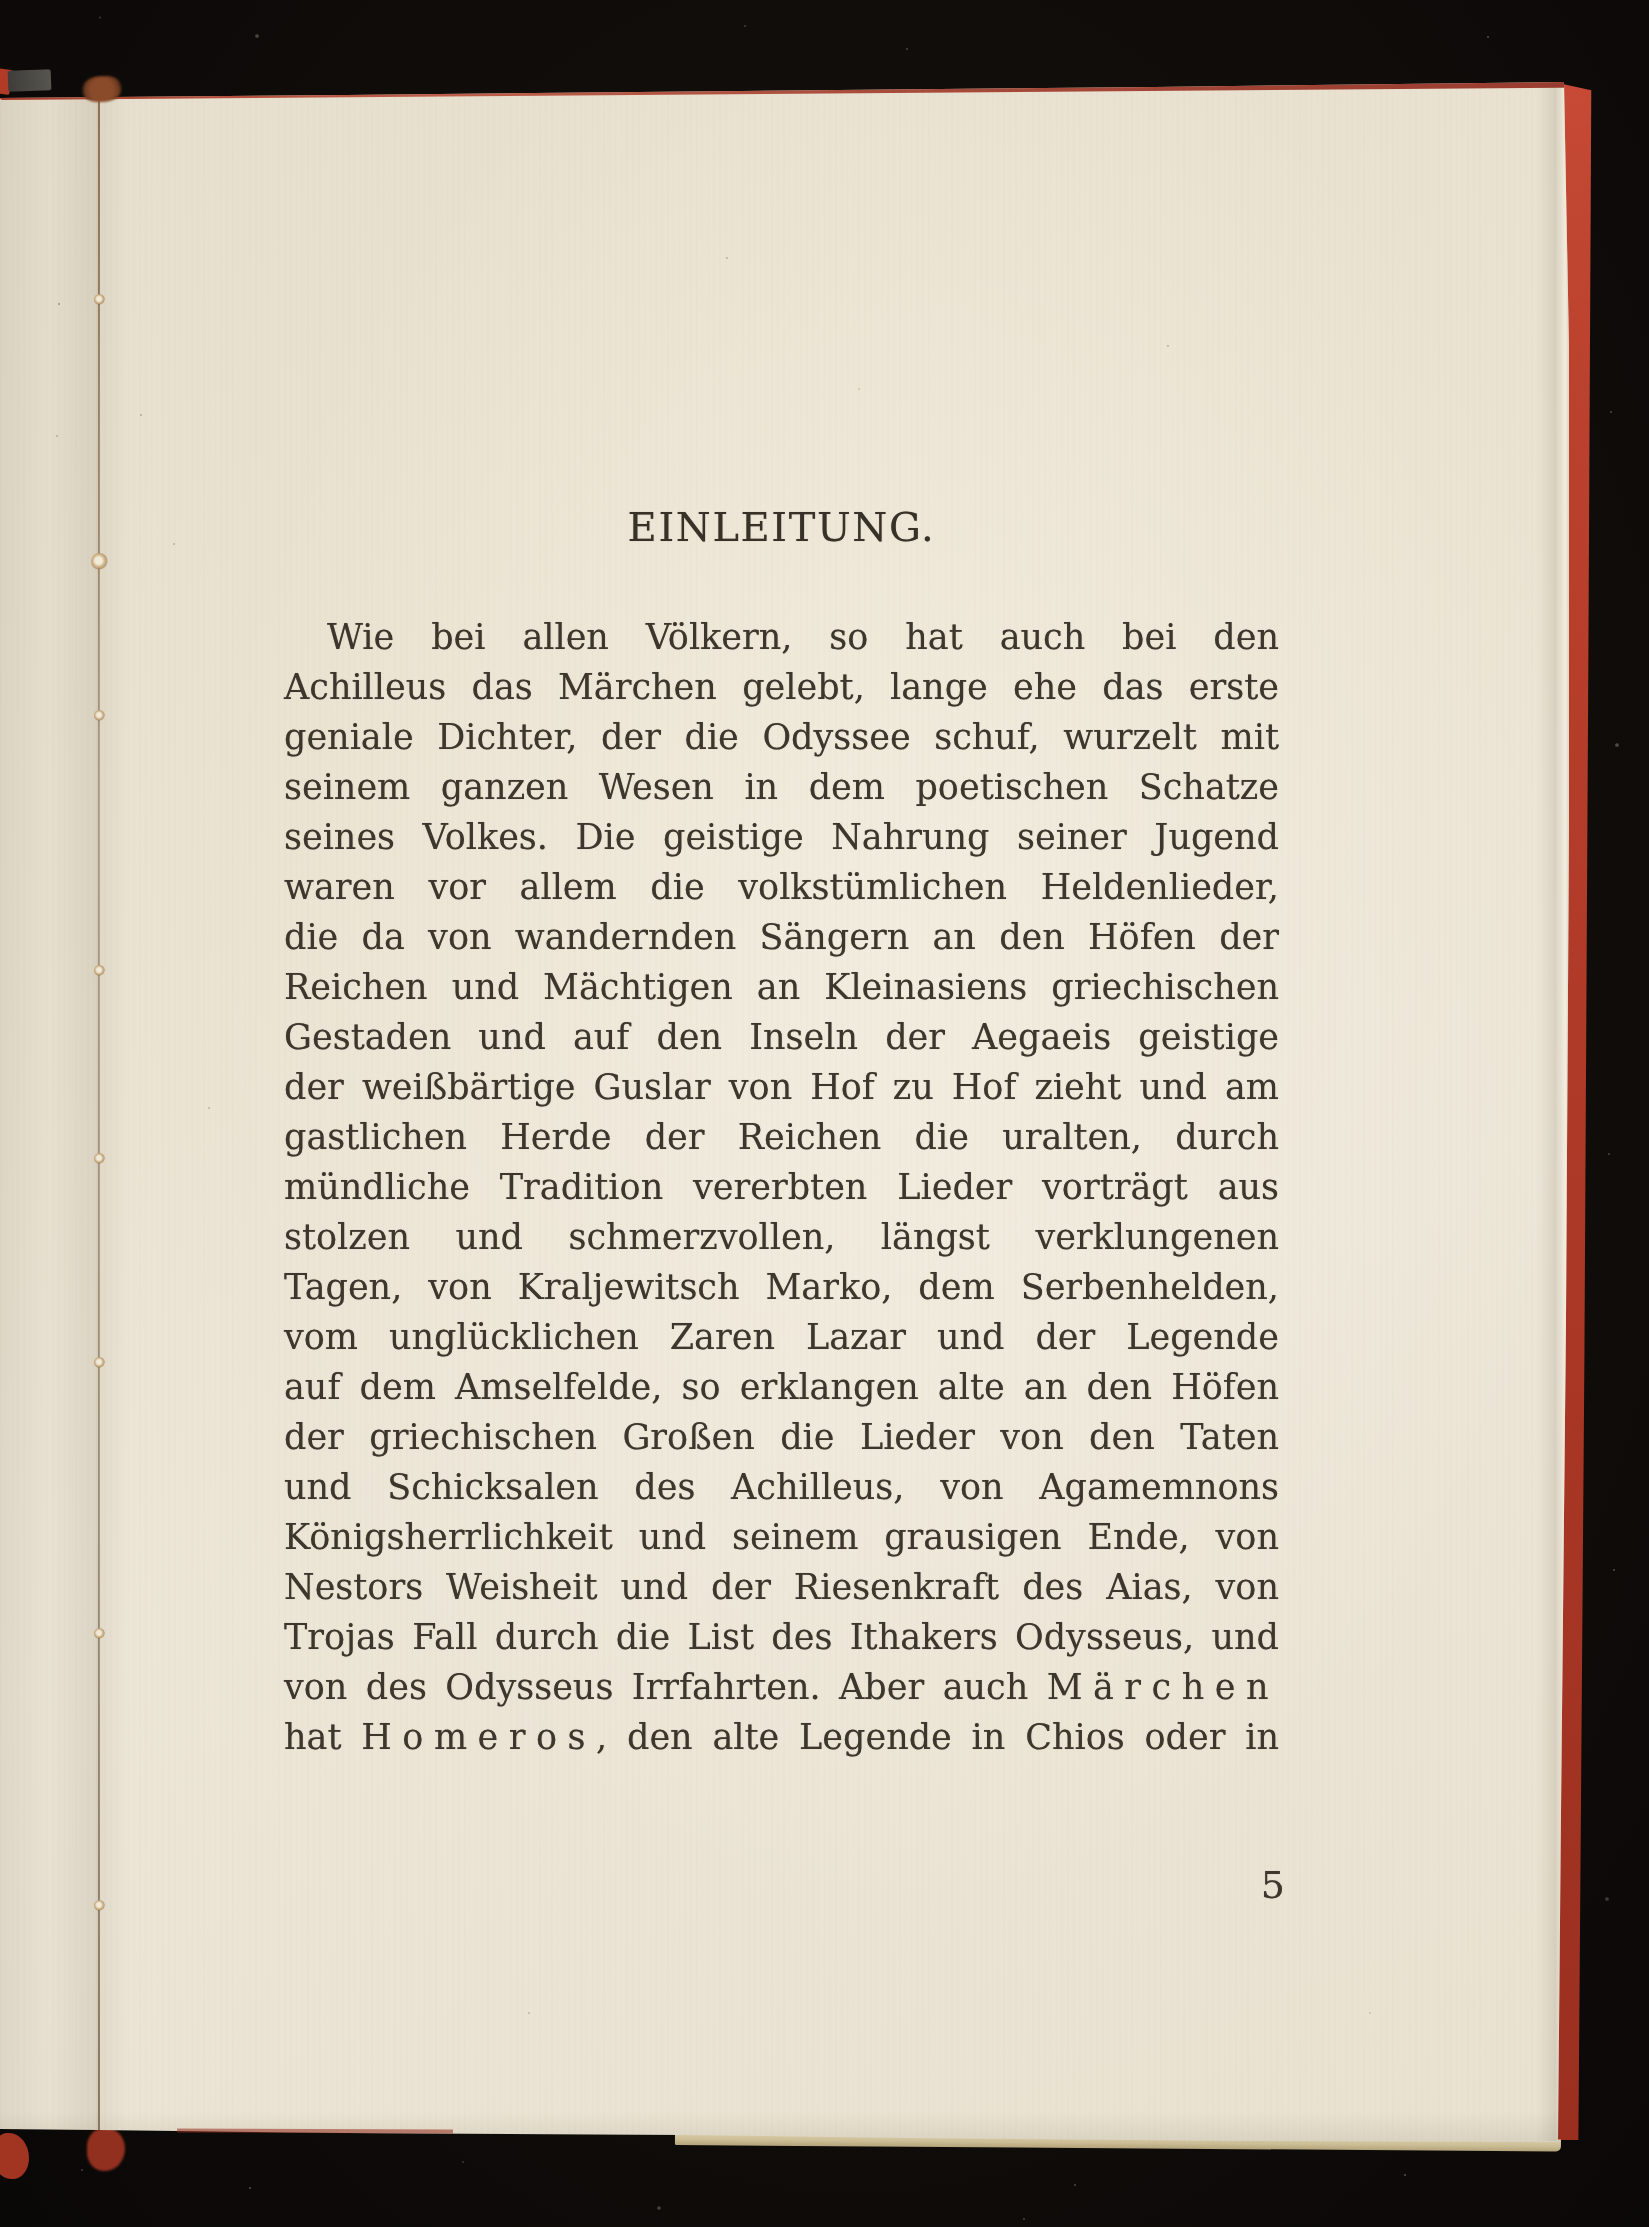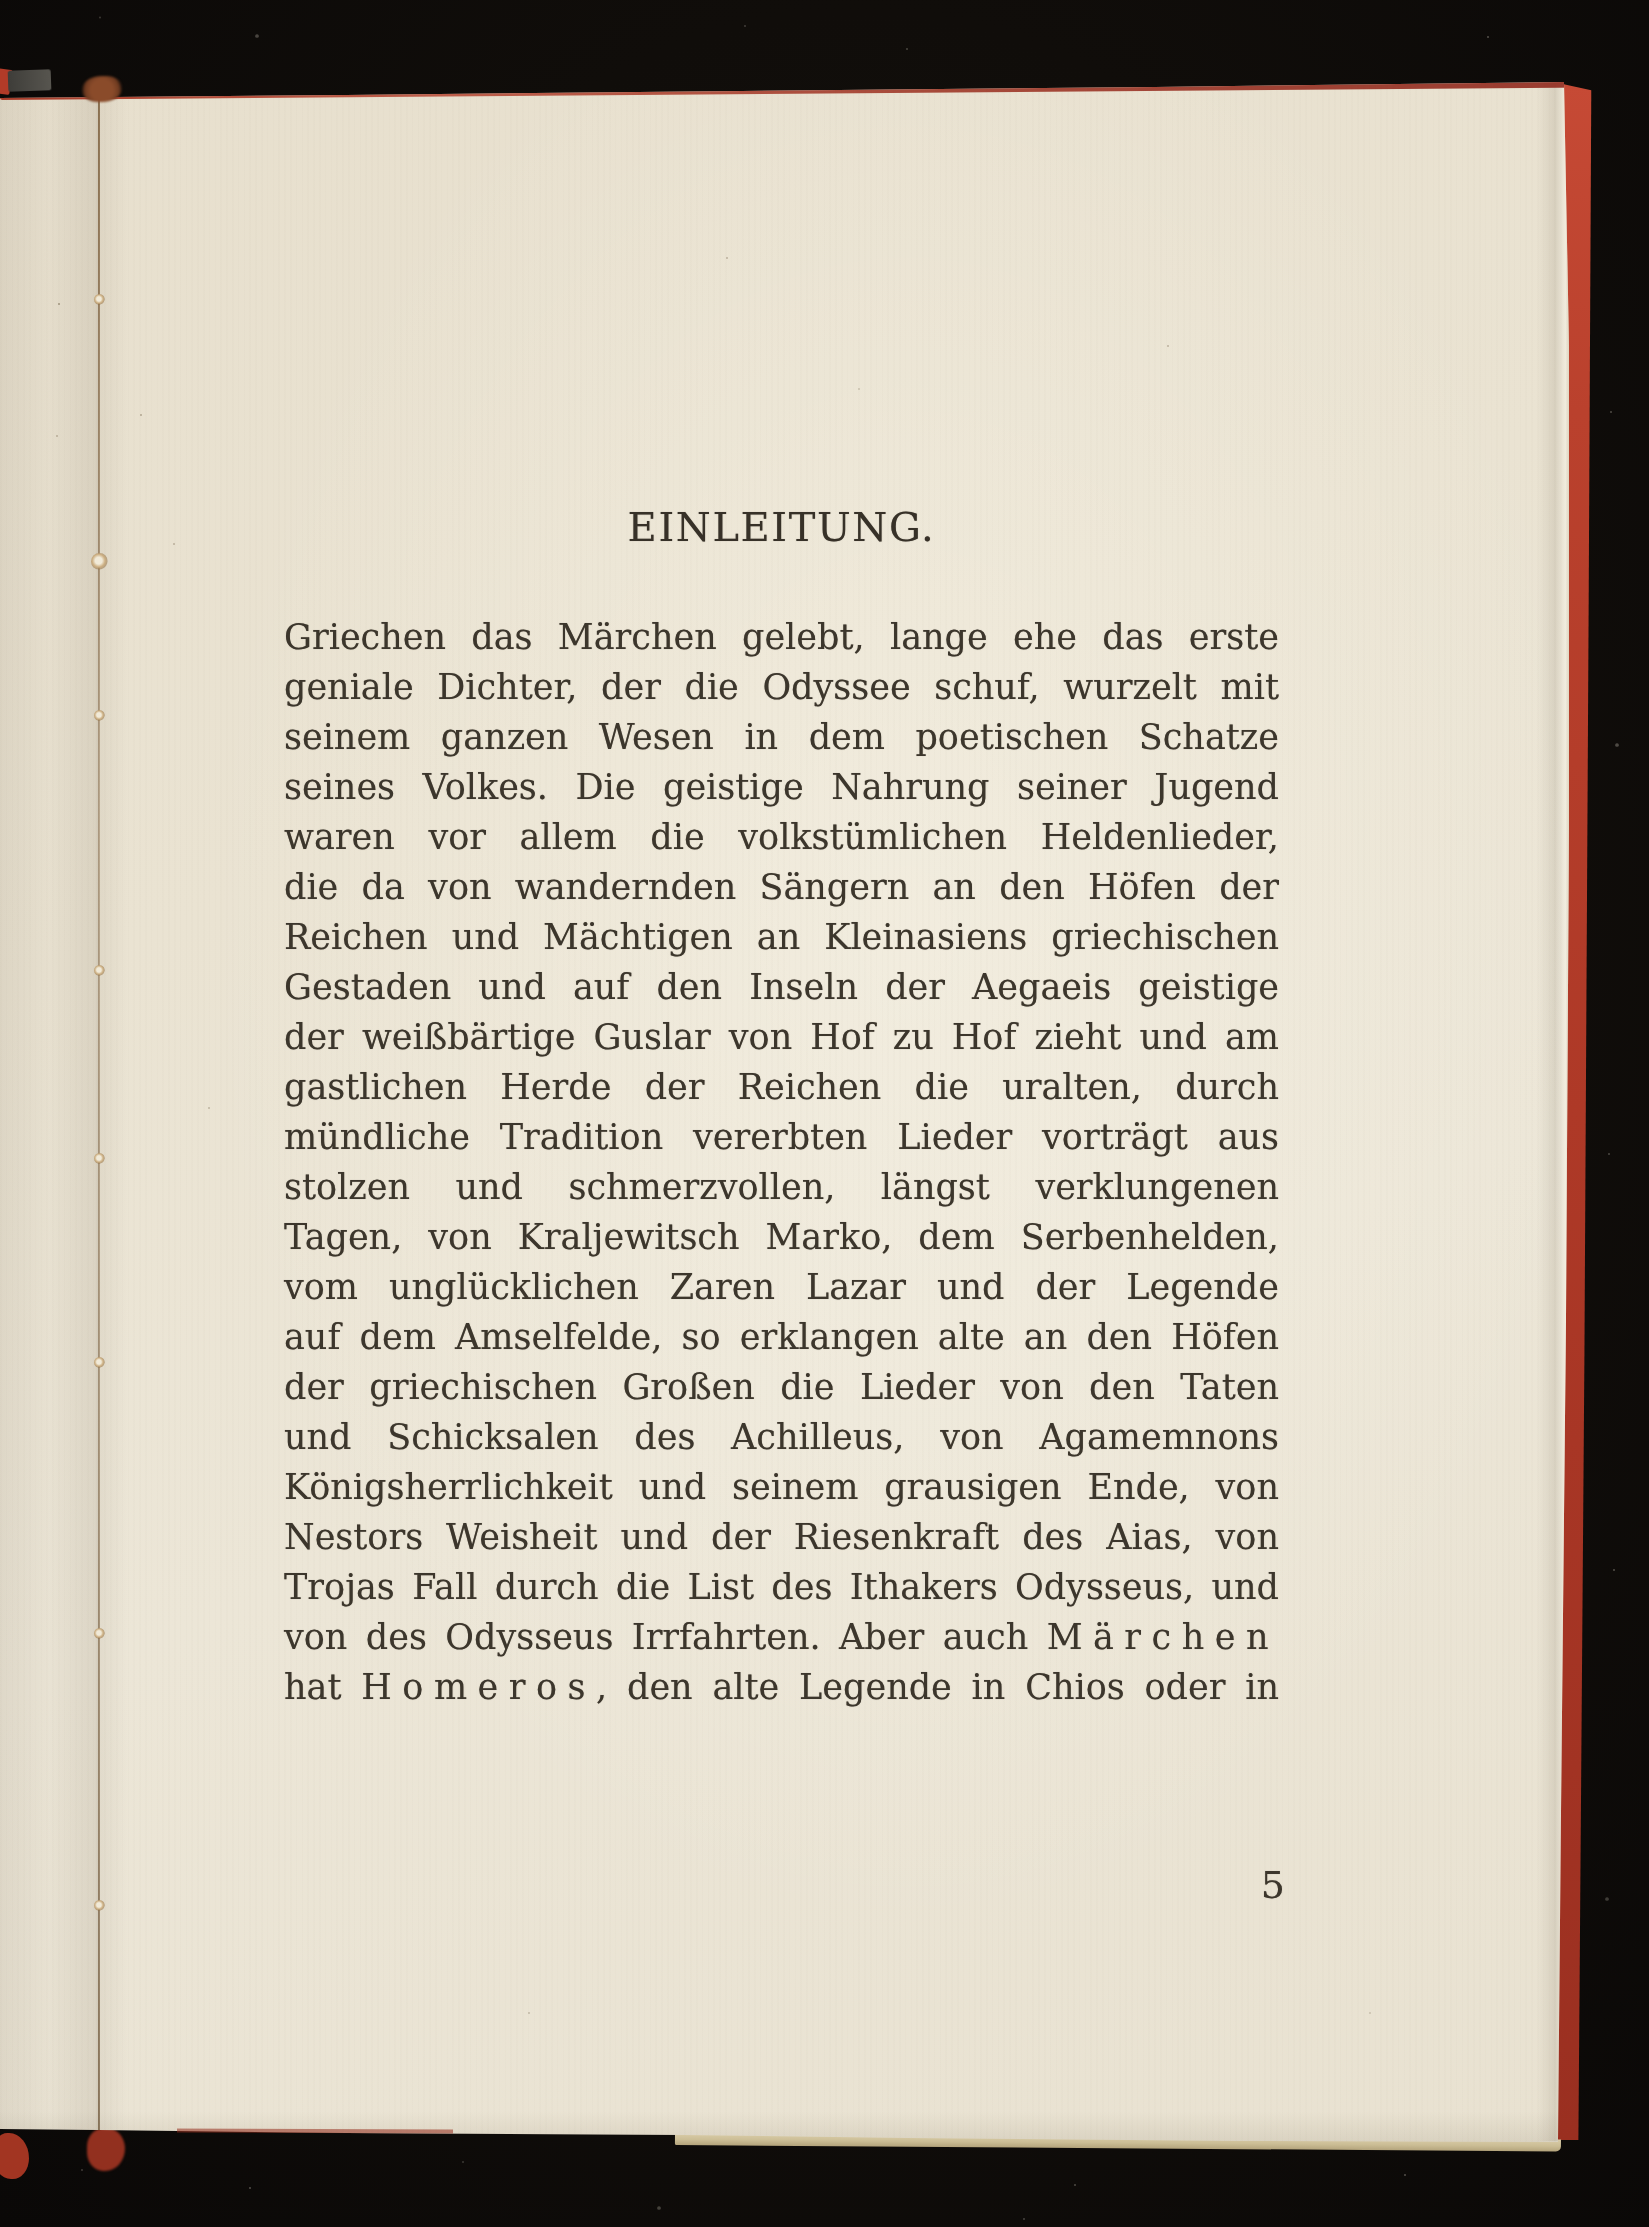--- a/index.html
+++ b/index.html
@@ -135,21 +135,22 @@
         <div class="knot" style="width: 10.7px; height: 10.7px; left: 94px; top: 1628px;"></div>
         <div class="knot" style="width: 10.7px; height: 10.7px; left: 94px; top: 1900px;"></div>
       </div>
     <div class="paper-specks"></div>
     <div class="right-edge-fade"></div>
     <div class="bottom-edge-fade"></div>
     <div class="top-red-stain"></div>
 
     <div class="title">EINLEITUNG.</div>
     <div class="body-text" id="text-block">
-        <div class="line"><span>Griechen das Märchen gelebt, lange ehe das erste</span></div>
+        <div class="line indent"><span>Wie bei allen Völkern, so hat auch bei den</span></div>
+        <div class="line"><span>Achilleus das Märchen gelebt, lange ehe das erste</span></div>
         <div class="line"><span>geniale Dichter, der die Odyssee schuf, wurzelt mit</span></div>
         <div class="line"><span>seinem ganzen Wesen in dem poetischen Schatze</span></div>
         <div class="line"><span>seines Volkes. Die geistige Nahrung seiner Jugend</span></div>
         <div class="line"><span>waren vor allem die volkstümlichen Heldenlieder,</span></div>
         <div class="line"><span>die da von wandernden Sängern an den Höfen der</span></div>
         <div class="line"><span>Reichen und Mächtigen an Kleinasiens griechischen</span></div>
         <div class="line"><span>Gestaden und auf den Inseln der Aegaeis geistige</span></div>
         <div class="line"><span>der weißbärtige Guslar von Hof zu Hof zieht und am</span></div>
         <div class="line"><span>gastlichen Herde der Reichen die uralten, durch</span></div>
         <div class="line"><span>mündliche Tradition vererbten Lieder vorträgt aus</span></div>

